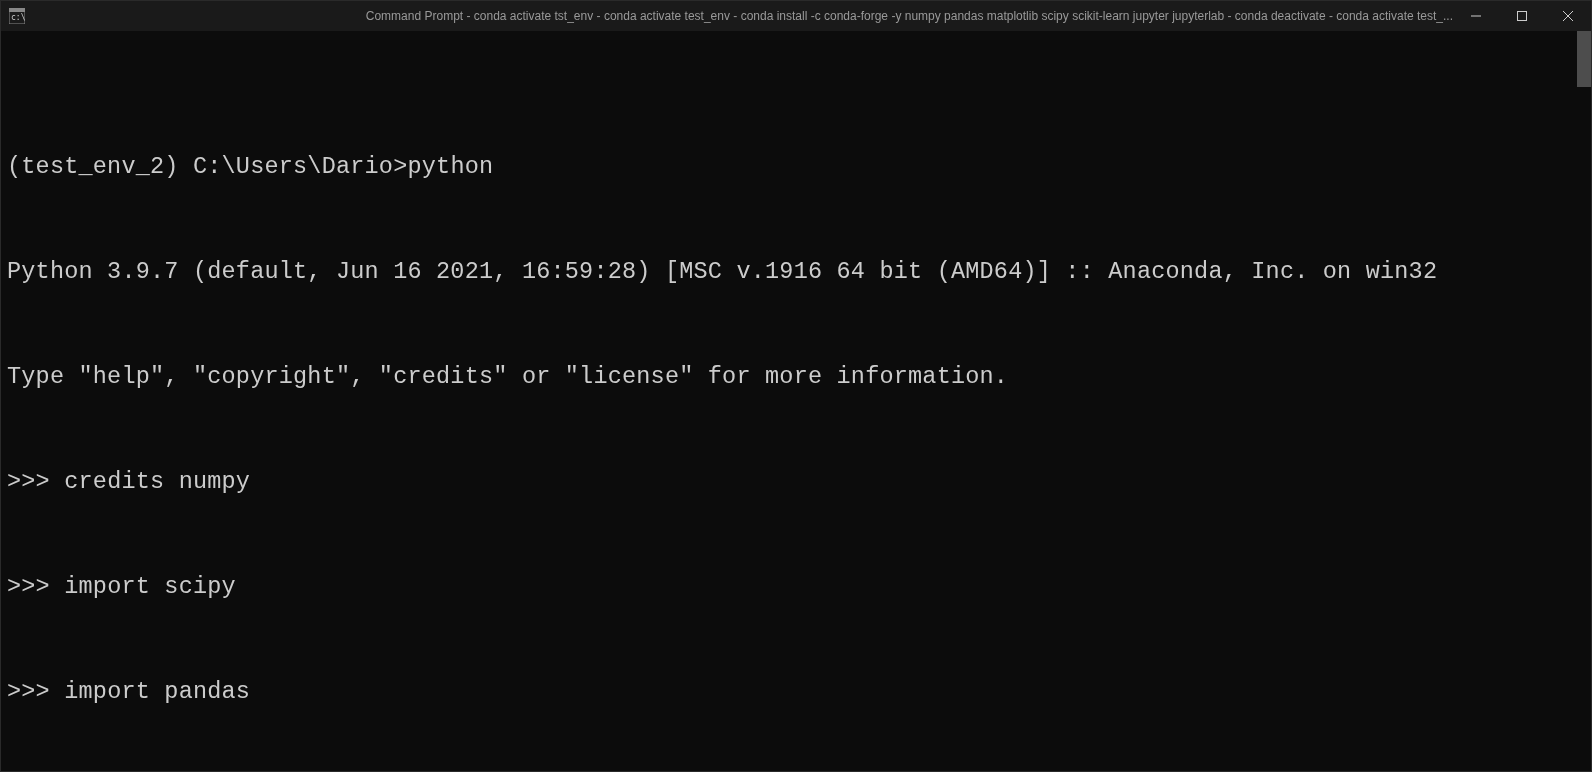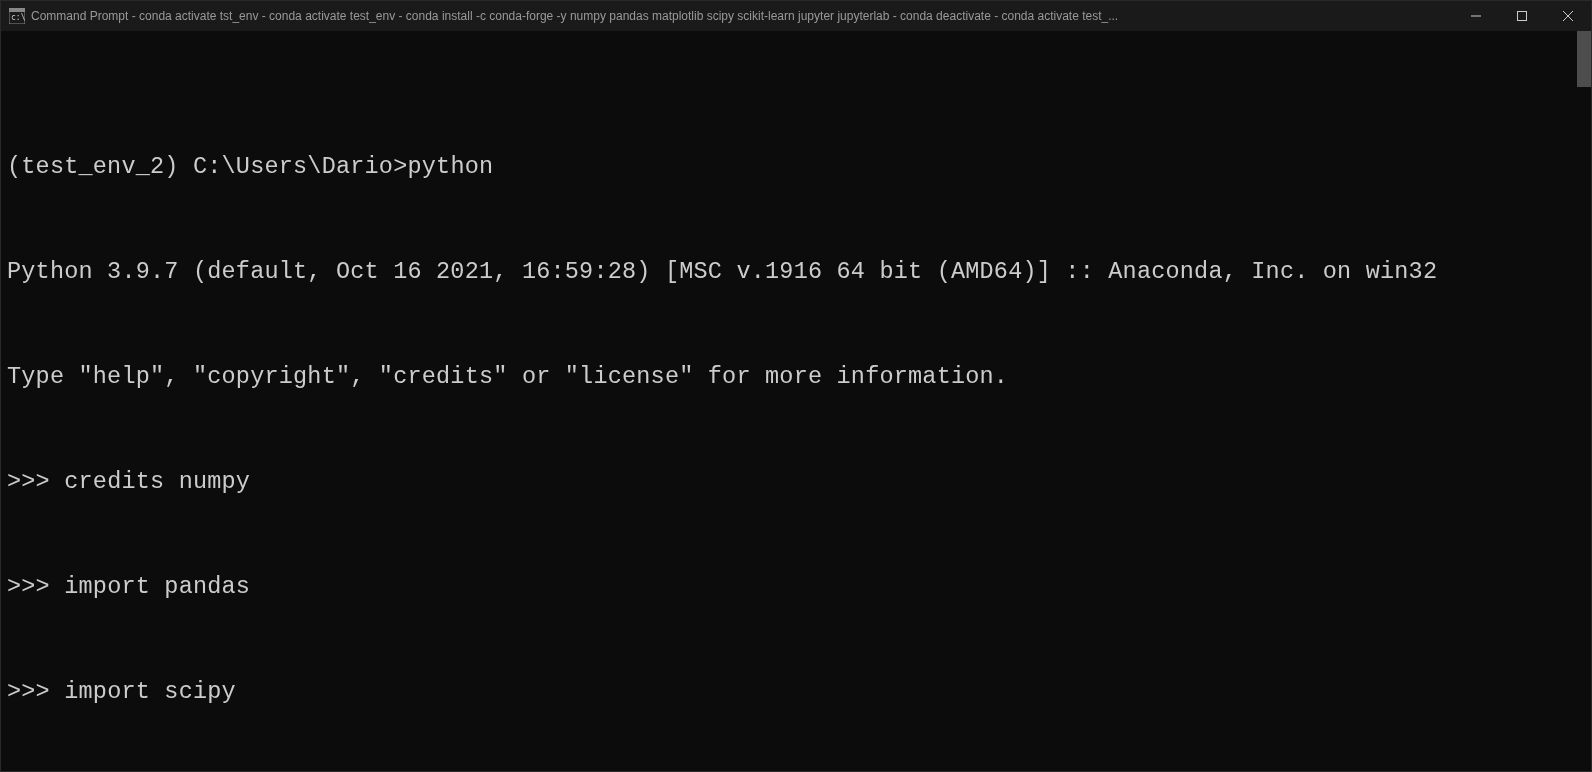--- a/index.html
+++ b/index.html
@@ -38,20 +38,21 @@
     }
     .titlebar-icon svg {
       width: 16px;
       height: 16px;
     }
     .titlebar-text {
       flex: 1;
       overflow: hidden;
       white-space: nowrap;
       text-overflow: ellipsis;
+      text-align: right;
     }
     .window-controls {
       display: flex;
       height: 100%;
       flex-shrink: 0;
     }
     .window-control {
       width: 46px;
       height: 30px;
       display: flex;
@@ -112,23 +113,23 @@
       <svg viewBox="0 0 10 10">
           <line x1="0" y1="0" x2="10" y2="10" stroke="#cccccc" stroke-width="1"></line>
           <line x1="10" y1="0" x2="0" y2="10" stroke="#cccccc" stroke-width="1"></line>
         </svg>
     </div>
   </div>
 </div>
 
 <div class="terminal">
   <span class="terminal-line"><span>(test_env_2) </span><span>C:\Users\Dario&gt;</span><span>python</span></span>
-  <span class="terminal-line">Python 3.9.7 (default, Oct 16 2021, 16:59:28) [MSC v.1916 64 bit (AMD64)] :: Anaconda, Inc. on win32</span>
+  <span class="terminal-line">Python 3.9.7 (default, Jun 16 2021, 16:59:28) [MSC v.1916 64 bit (AMD64)] :: Anaconda, Inc. on win32</span>
   <span class="terminal-line">Type "help", "copyright", "credits" or "license" for more information.</span>
   <span class="terminal-line"><span>&gt;&gt;&gt; </span><span>credits numpy</span></span>
+  <span class="terminal-line"><span>&gt;&gt;&gt; </span><span>import scipy</span></span>
   <span class="terminal-line"><span>&gt;&gt;&gt; </span><span>import pandas</span></span>
-  <span class="terminal-line"><span>&gt;&gt;&gt; </span><span>import scipy</span></span>
   
   
   
 </div>
 
 <div class="scrollbar"></div>
 
 </body></html>

